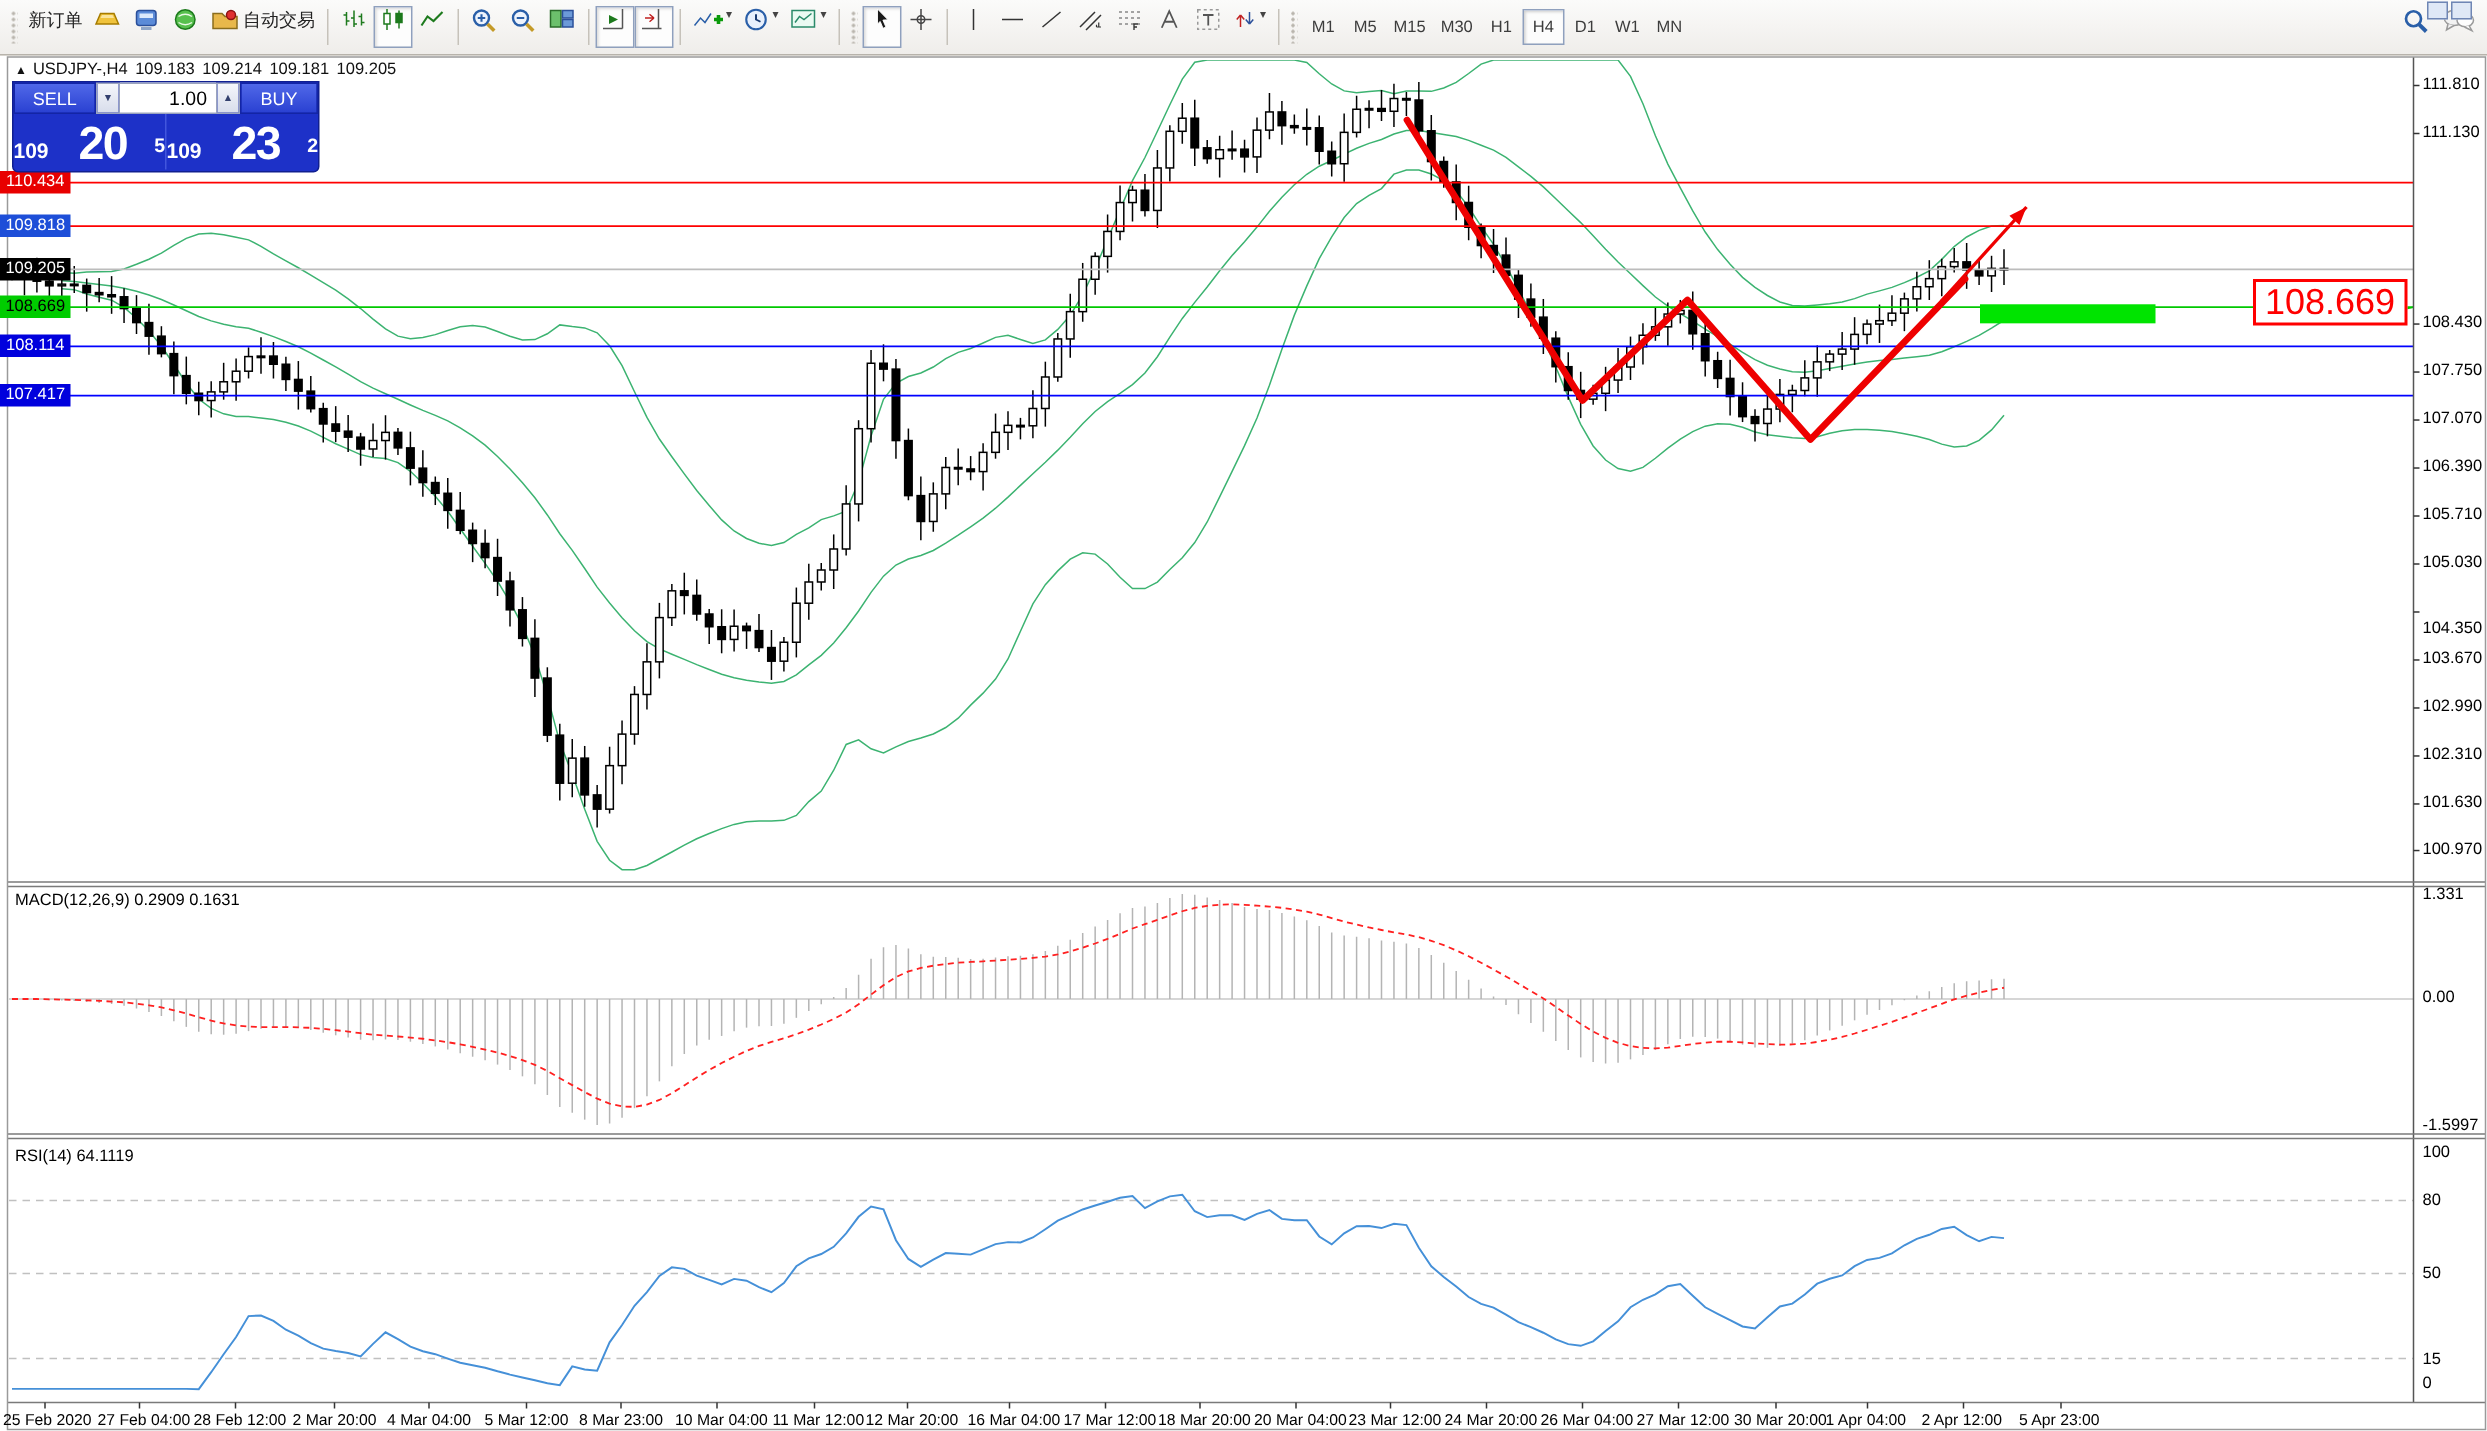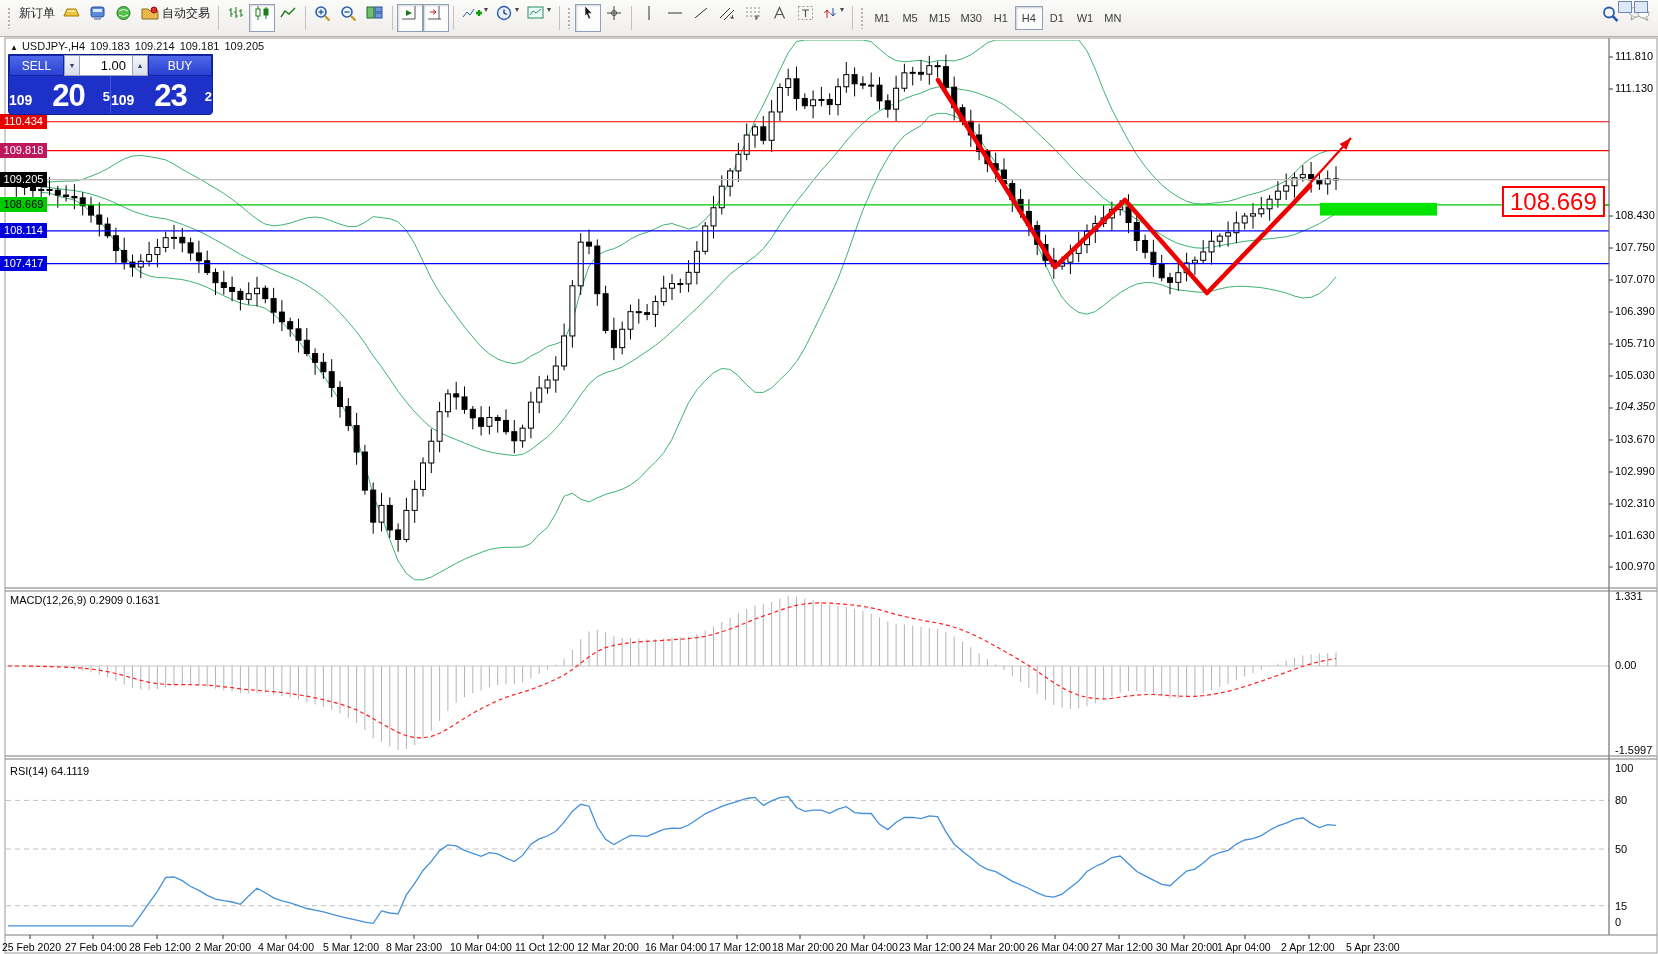--- a/index.html
+++ b/index.html
@@ -31,21 +31,21 @@
   #symtitle{left:10px;top:3px;font-size:11px;color:#111;white-space:nowrap;}
   #symtitle .tri{font-size:8px;margin-right:4px;}
   #symtitle span{margin-right:5px;}
   
   #panel{left:8px;top:17px;width:203px;height:59px;background:#1d31c8;border:1px solid #101f90;
     border-radius:0 0 4px 4px;z-index:4;}
   #panel .row1{display:flex;height:21px;}
   .pbtn{appearance:none;border:1px solid #1325a5;background:linear-gradient(#5068e8,#2a41d2);
     color:#fff;font:12px "Liberation Sans",sans-serif;flex:0 0 auto;}
   #sellbtn{width:55px;border-radius:0;}
-  #buybtn{width:64px;}
+  #buybtn{width:52px;}
   .spin{width:16px;background:linear-gradient(#f4f6fb,#d8ddeb);border:1px solid #9aa3bd;
     font-size:7px;color:#33406e;appearance:none;padding:0;}
   #volbox{flex:1;background:#fff;border:1px solid #9aa3bd;border-left:none;border-right:none;
     font:13px "Liberation Sans",sans-serif;color:#000;text-align:right;padding:0 6px 0 0;min-width:0;}
   #panel .row2{display:flex;height:37px;color:#fff;}
   .half{flex:1;display:flex;align-items:flex-end;justify-content:space-between;padding-bottom:2px;}
   .half.l{border-right:1px solid #4256dd;}
   .ph{font-size:14px;font-weight:bold;margin-right:2px;line-height:22px;}
   .pb{font-size:31px;font-weight:bold;line-height:31px;letter-spacing:-1px;}
   .ps{font-size:13px;font-weight:bold;line-height:28px;vertical-align:top;}
@@ -864,49 +864,49 @@
 
     <div id="overlays">
         <div class="axlab" style="left: 1615px; top: 13px;">111.810</div>
         <div class="axlab" style="left: 1615px; top: 44.994px;">111.130</div>
         <div class="axlab" style="left: 1615px; top: 172.029px;">108.430</div>
         <div class="axlab" style="left: 1615px; top: 204.023px;">107.750</div>
         <div class="axlab" style="left: 1615px; top: 236.017px;">107.070</div>
         <div class="axlab" style="left: 1615px; top: 268.011px;">106.390</div>
         <div class="axlab" style="left: 1615px; top: 300.005px;">105.710</div>
         <div class="axlab" style="left: 1615px; top: 331.999px;">105.030</div>
-        <div class="axlab" style="left: 1615px; top: 363px; font-style: italic;">104.350</div>
+        <div class="axlab" style="left: 1615px; top: 376px;">104.350</div>
         <div class="axlab" style="left: 1615px; top: 395.987px;">103.670</div>
         <div class="axlab" style="left: 1615px; top: 427.981px;">102.990</div>
         <div class="axlab" style="left: 1615px; top: 459.975px;">102.310</div>
         <div class="axlab" style="left: 1615px; top: 491.969px;">101.630</div>
         <div class="axlab" style="left: 1615px; top: 523.022px;">100.970</div>
         <div class="badge" style="left: 0px; top: 77.2408px; background: rgb(232, 0, 0); color: rgb(255, 255, 255);">110.434</div>
-        <div class="badge" style="left: 0px; top: 106.224px; background: #be185d; color: rgb(255, 255, 255);">109.818</div>
+        <div class="badge" style="left: 0px; top: 106.224px; background: #1d4ed8; color: rgb(255, 255, 255);">109.818</div>
         <div class="badge" style="left: 0px; top: 135.065px; background: rgb(0, 0, 0); color: rgb(255, 255, 255);">109.205</div>
         <div class="badge" style="left: 0px; top: 160.284px; background: rgb(0, 204, 0); color: rgb(0, 0, 0);">108.669</div>
         <div class="badge" style="left: 0px; top: 186.397px; background: rgb(0, 0, 221); color: rgb(255, 255, 255);">108.114</div>
         <div class="badge" style="left: 0px; top: 219.191px; background: rgb(0, 0, 221); color: rgb(255, 255, 255);">107.417</div>
         <div class="axlab" style="left: 1615px; top: 553px;">1.331</div>
         <div class="axlab" style="left: 1615px; top: 622px;">0.00</div>
         <div class="axlab" style="left: 1615px; top: 707px;">-1.5997</div>
         <div class="axlab" style="left: 1615px; top: 725px;">100</div>
         <div class="axlab" style="left: 1615px; top: 757.4px;">80</div>
         <div class="axlab" style="left: 1615px; top: 806px;">50</div>
         <div class="axlab" style="left: 1615px; top: 862.7px;">15</div>
         <div class="axlab" style="left: 1615px; top: 879px;">0</div>
         <div class="datelab" style="left: 2px; top: 904px;">25 Feb 2020</div>
         <div class="datelab" style="left: 65px; top: 904px;">27 Feb 04:00</div>
         <div class="datelab" style="left: 129px; top: 904px;">28 Feb 12:00</div>
         <div class="datelab" style="left: 195px; top: 904px;">2 Mar 20:00</div>
         <div class="datelab" style="left: 258px; top: 904px;">4 Mar 04:00</div>
         <div class="datelab" style="left: 323px; top: 904px;">5 Mar 12:00</div>
         <div class="datelab" style="left: 386px; top: 904px;">8 Mar 23:00</div>
         <div class="datelab" style="left: 450px; top: 904px;">10 Mar 04:00</div>
-        <div class="datelab" style="left: 515px; top: 904px;">11 Oct 12:00</div>
+        <div class="datelab" style="left: 515px; top: 904px;">11 Mar 12:00</div>
         <div class="datelab" style="left: 577px; top: 904px;">12 Mar 20:00</div>
         <div class="datelab" style="left: 645px; top: 904px;">16 Mar 04:00</div>
         <div class="datelab" style="left: 709px; top: 904px;">17 Mar 12:00</div>
         <div class="datelab" style="left: 772px; top: 904px;">18 Mar 20:00</div>
         <div class="datelab" style="left: 836px; top: 904px;">20 Mar 04:00</div>
         <div class="datelab" style="left: 899px; top: 904px;">23 Mar 12:00</div>
         <div class="datelab" style="left: 963px; top: 904px;">24 Mar 20:00</div>
         <div class="datelab" style="left: 1027px; top: 904px;">26 Mar 04:00</div>
         <div class="datelab" style="left: 1091px; top: 904px;">27 Mar 12:00</div>
         <div class="datelab" style="left: 1156px; top: 904px;">30 Mar 20:00</div>

